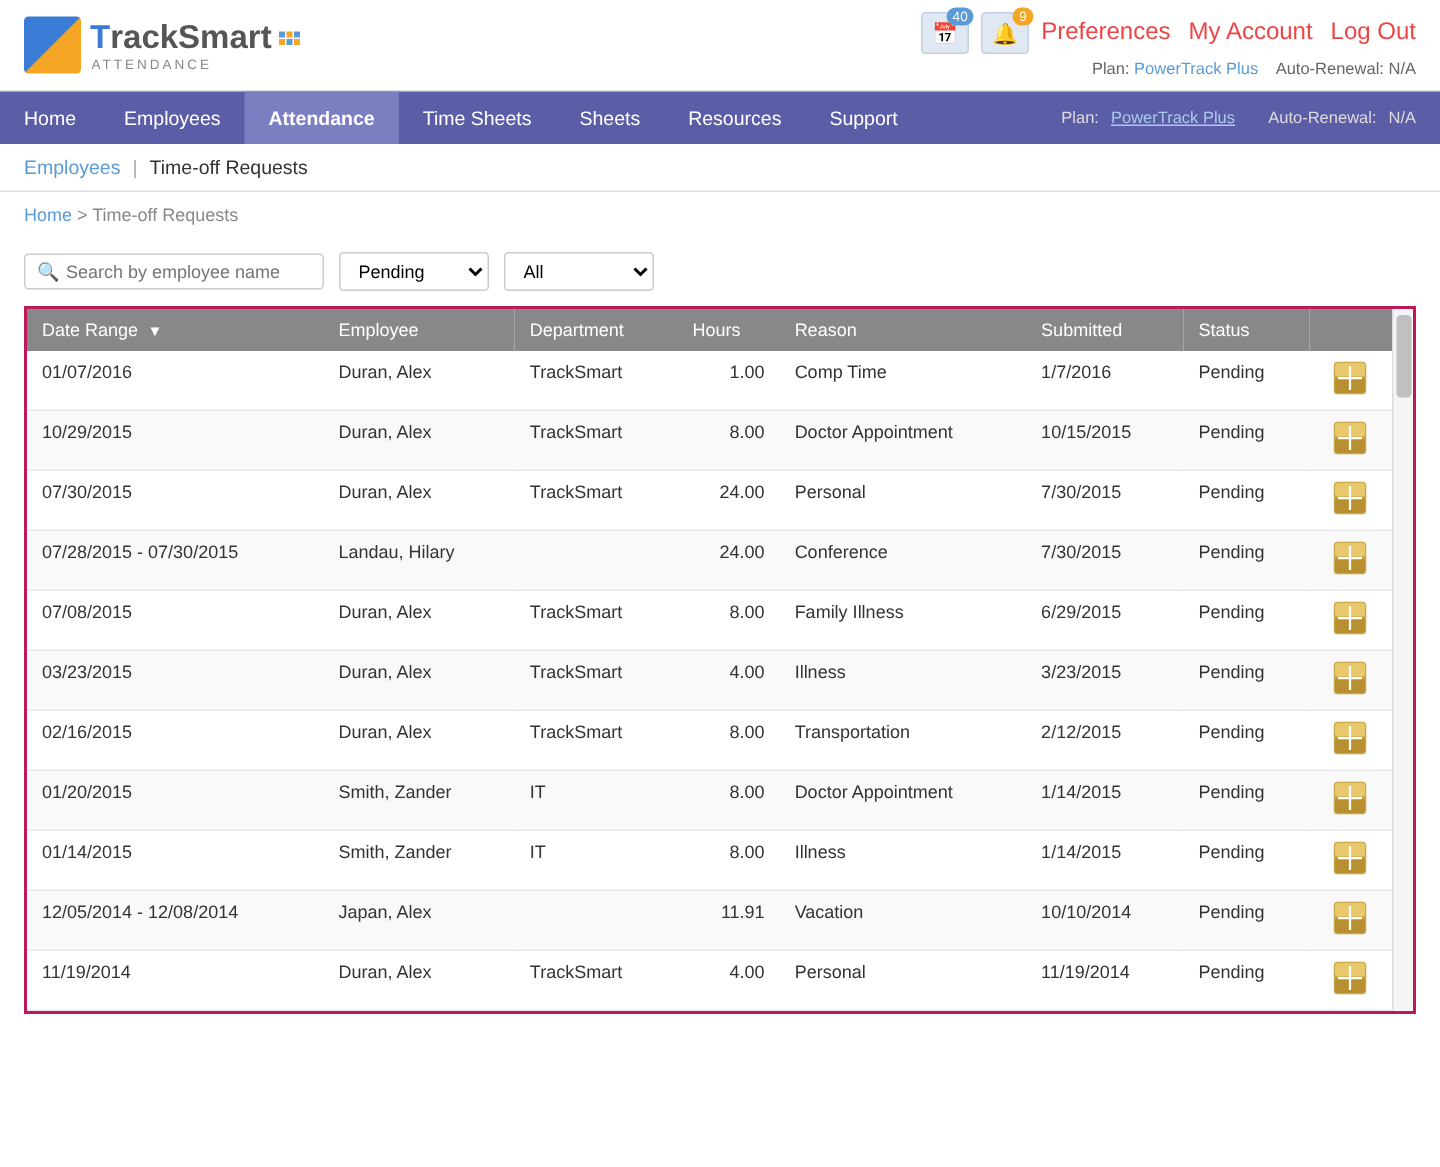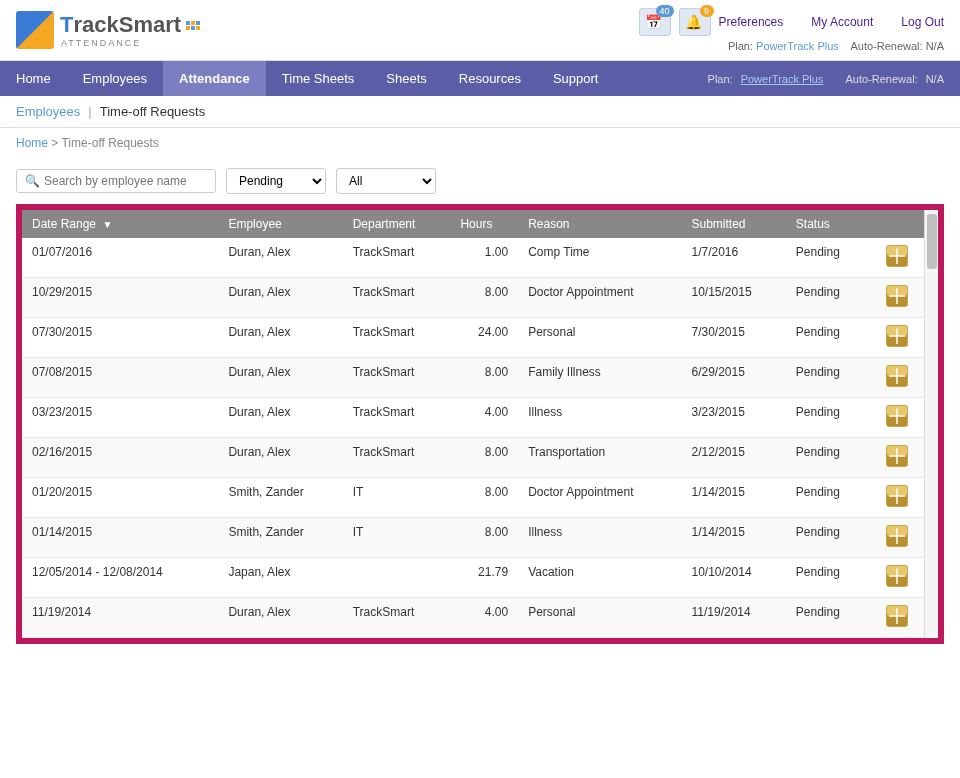--- a/index.html
+++ b/index.html
@@ -18,21 +18,21 @@
       position: relative; display: inline-flex; align-items: center; justify-content: center;
       width: 32px; height: 28px; background: #e8e8e8; border-radius: 3px; cursor: pointer;
       font-size: 16px;
     }
     .badge {
       position: absolute; top: -4px; right: -4px;
       background: #5b9bd5; color: #fff; font-size: 9px;
       border-radius: 8px; padding: 1px 4px; min-width: 14px; text-align: center;
     }
     .badge.orange { background: #f5a623; }
-    .header-links { display: flex; gap: 28px; font-size: 12px; color: #4c1d95; }
+    .header-links { display: flex; gap: 12px; font-size: 16px; color: #ef4444; }
     .header-links span { cursor: pointer; }
 
     
     .nav-bar {
       background: #5b5ea6;
       display: flex;
       align-items: center;
       padding: 0;
     }
     .nav-item {
@@ -131,21 +131,21 @@
     tbody tr { border-bottom: 1px solid #e8e8e8; }
     tbody tr:nth-child(even) { background: #f9f9f9; }
     tbody td {
       padding: 7px 10px;
       vertical-align: top;
     }
 
     
     .table-scroll-wrapper {
       display: flex;
-      border: 6px solid #be185d;
+      border: 2px solid #be185d;
       overflow: hidden;
     }
     .table-scroll-wrapper table { flex: 1; }
     .fake-scrollbar {
       width: 14px;
       background: #f5f5f5;
       border-left: 1px solid #ddd;
       position: relative;
       flex-shrink: 0;
     }
@@ -337,20 +337,40 @@
             <rect width="22" height="22" rx="3" fill="#c8a84b"></rect>
             <rect x="1" y="1" width="20" height="9" rx="2" fill="#e8c86a"></rect>
             <rect x="1" y="11" width="20" height="10" rx="2" fill="#b89030"></rect>
             <line x1="11" y1="3" x2="11" y2="19" stroke="#fff" stroke-width="1.5"></line>
             <line x1="3" y1="11" x2="19" y2="11" stroke="#fff" stroke-width="1.5"></line>
           </svg>
         </div>
       </td>
     </tr>
           <tr>
+      <td>07/28/2015 - 07/30/2015</td>
+      <td>Landau, Hilary</td>
+      <td></td>
+      <td style="text-align:right;">24.00</td>
+      <td>Conference</td>
+      <td>7/30/2015</td>
+      <td>Pending</td>
+      <td style="text-align:center;">
+        <div style="width:22px;height:22px;display:inline-block;cursor:pointer;position:relative;">
+          <svg width="22" height="22" viewBox="0 0 22 22">
+            <rect width="22" height="22" rx="3" fill="#c8a84b"></rect>
+            <rect x="1" y="1" width="20" height="9" rx="2" fill="#e8c86a"></rect>
+            <rect x="1" y="11" width="20" height="10" rx="2" fill="#b89030"></rect>
+            <line x1="11" y1="3" x2="11" y2="19" stroke="#fff" stroke-width="1.5"></line>
+            <line x1="3" y1="11" x2="19" y2="11" stroke="#fff" stroke-width="1.5"></line>
+          </svg>
+        </div>
+      </td>
+    </tr>
+          <tr>
       <td>07/08/2015</td>
       <td>Duran, Alex</td>
       <td>TrackSmart</td>
       <td style="text-align:right;">8.00</td>
       <td>Family Illness</td>
       <td>6/29/2015</td>
       <td>Pending</td>
       <td style="text-align:center;">
         <div style="width:22px;height:22px;display:inline-block;cursor:pointer;position:relative;">
           <svg width="22" height="22" viewBox="0 0 22 22">
@@ -440,21 +460,21 @@
             <line x1="11" y1="3" x2="11" y2="19" stroke="#fff" stroke-width="1.5"></line>
             <line x1="3" y1="11" x2="19" y2="11" stroke="#fff" stroke-width="1.5"></line>
           </svg>
         </div>
       </td>
     </tr>
           <tr>
       <td>12/05/2014 - 12/08/2014</td>
       <td>Japan, Alex</td>
       <td></td>
-      <td style="text-align:right;">21.79</td>
+      <td style="text-align:right;">11.91</td>
       <td>Vacation</td>
       <td>10/10/2014</td>
       <td>Pending</td>
       <td style="text-align:center;">
         <div style="width:22px;height:22px;display:inline-block;cursor:pointer;position:relative;">
           <svg width="22" height="22" viewBox="0 0 22 22">
             <rect width="22" height="22" rx="3" fill="#c8a84b"></rect>
             <rect x="1" y="1" width="20" height="9" rx="2" fill="#e8c86a"></rect>
             <rect x="1" y="11" width="20" height="10" rx="2" fill="#b89030"></rect>
             <line x1="11" y1="3" x2="11" y2="19" stroke="#fff" stroke-width="1.5"></line>

